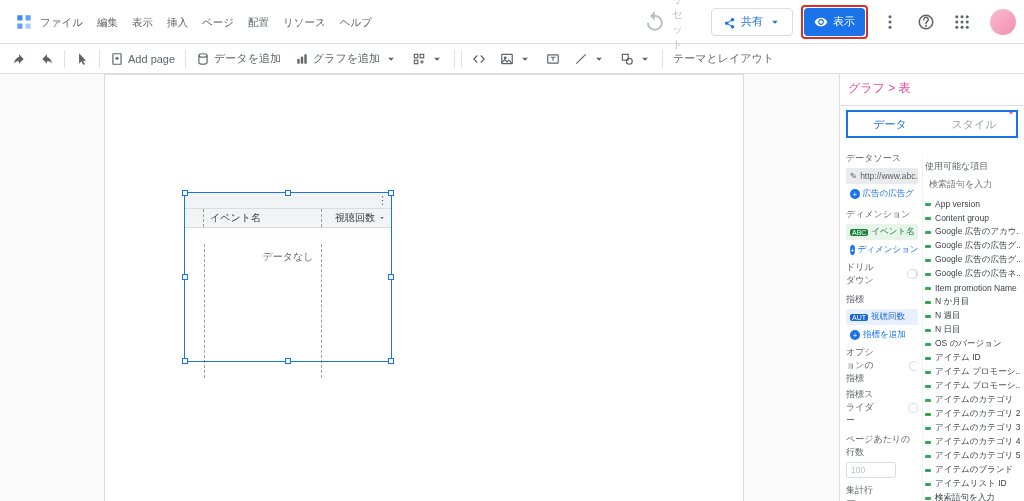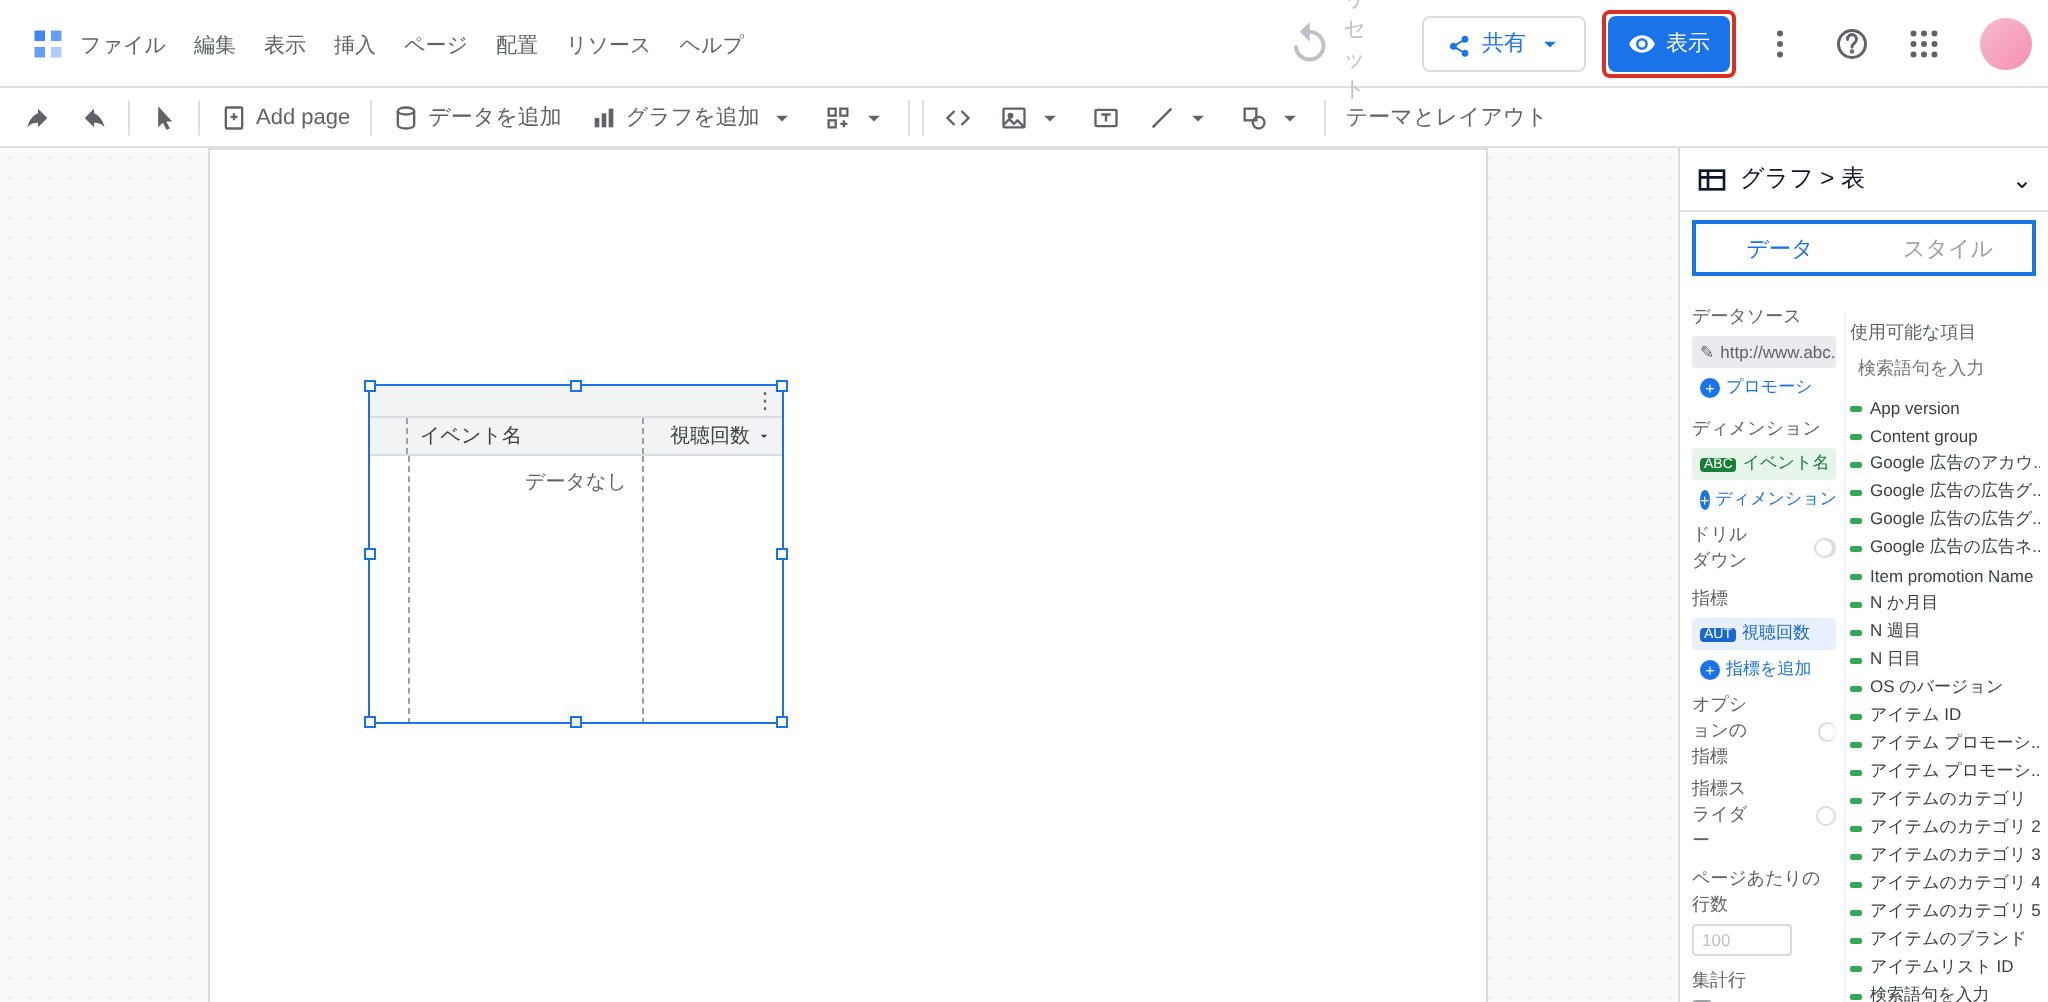--- a/index.html
+++ b/index.html
@@ -39,27 +39,27 @@
 .h-nw{top:-3px;left:-3px}.h-n{top:-3px;left:calc(50% - 3px)}.h-ne{top:-3px;right:-3px}
 .h-w{top:calc(50% - 3px);left:-3px}.h-e{top:calc(50% - 3px);right:-3px}
 .h-sw{bottom:-3px;left:-3px}.h-s{bottom:-3px;left:calc(50% - 3px)}.h-se{bottom:-3px;right:-3px}
 .widget-inner { position: absolute; inset: 0; }
 .widget-topbar { height: 16px; background: #f1f3f4; display: flex; justify-content: flex-end; align-items: center; padding-right: 4px; color: #5f6368; }
 .table-header { height: 20px; display: flex; background: #f1f3f4; border-top: 1px solid #dadce0; border-bottom: 1px solid #dadce0; font-size: 10px; }
 .th { display: flex; align-items: center; padding: 0 6px; border-right: 1px dashed #9aa0a6; }
 .th:first-child { width: 20px; }
 .th:nth-child(2) { flex: 1; }
 .th:last-child { width: 70px; justify-content: flex-end; border-right: none; gap: 3px; }
-.table-body { height: calc(100% - 36px); position: relative; }
+.table-body { height: calc(100% - 36px); position: relative; margin-top: 16px; }
 .col-sep { position: absolute; top: 0; bottom: 0; border-left: 1px dashed #9aa0a6; }
 .cs1 { left: 20px; } .cs2 { right: 70px; }
 .nodata { position: absolute; top: 6px; left: 50%; transform: translateX(-50%); font-size: 10px; color: #5f6368; }
 
 .right-panel { width: 185px; border-left: 1px solid #dadce0; display: flex; flex-direction: column; background: #fff; }
-.rp-title { display: flex; align-items: center; height: 32px; padding: 0 8px; gap: 6px; font-size: 12px; color: #0f172a; border-bottom: 1px solid #e0e0e0; }
+.rp-title { display: flex; height: 32px; padding: 0 8px; gap: 6px; font-size: 12px; color: #ec4899; border-bottom: 1px solid #e0e0e0; flex-direction: column; }
 .rp-title svg { width: 16px; height: 16px; }
 .rp-tabs { display: flex; height: 28px; border: 2px solid #1a73e8; margin: 4px 6px; }
 .rp-tab { flex: 1; display: flex; align-items: center; justify-content: center; font-size: 11px; cursor: pointer; }
 .rp-tab.active { color: #1a73e8; }
 .rp-tab.inactive { color: #9aa0a6; }
 .rp-body { flex: 1; display: flex; overflow: hidden; }
 .rp-left { width: 82px; overflow-y: auto; padding: 4px 4px 4px 6px; font-size: 9px; color: #5f6368; }
 .rp-right { flex: 1; overflow-y: auto; padding: 4px 4px 4px 2px; font-size: 9px; color: #5f6368; border-left: 1px solid #f1f3f4; margin-top: 14px; }
 .sec-label { font-size: 9px; color: #5f6368; margin: 6px 0 3px; }
 .pill { display: flex; align-items: center; height: 16px; padding: 0 4px; border-radius: 2px; font-size: 8.5px; margin-bottom: 2px; gap: 3px; overflow: hidden; white-space: nowrap; }
@@ -312,21 +312,21 @@
     <div class="rp-tabs">
       <div class="rp-tab active">データ</div>
       <div class="rp-tab inactive">スタイル</div>
     </div>
     <div class="rp-body">
       <div class="rp-left">
         <div class="sec-label">データソース</div>
         <div class="pill ds">✎ <span>http://www.abc.co...</span></div>
         <div class="pill add">
             <span class="plus">+</span>
-            <span>プロモーシ</span>
+            <span>広告の広告グ</span>
           </div>
 
         <div class="sec-label">ディメンション</div>
         <div class="pill dim">
             <span class="badge">ABC</span>
             <span>イベント名</span>
           </div>
         <div class="pill add">
             <span class="plus">+</span>
             <span>ディメンションを追加</span>

